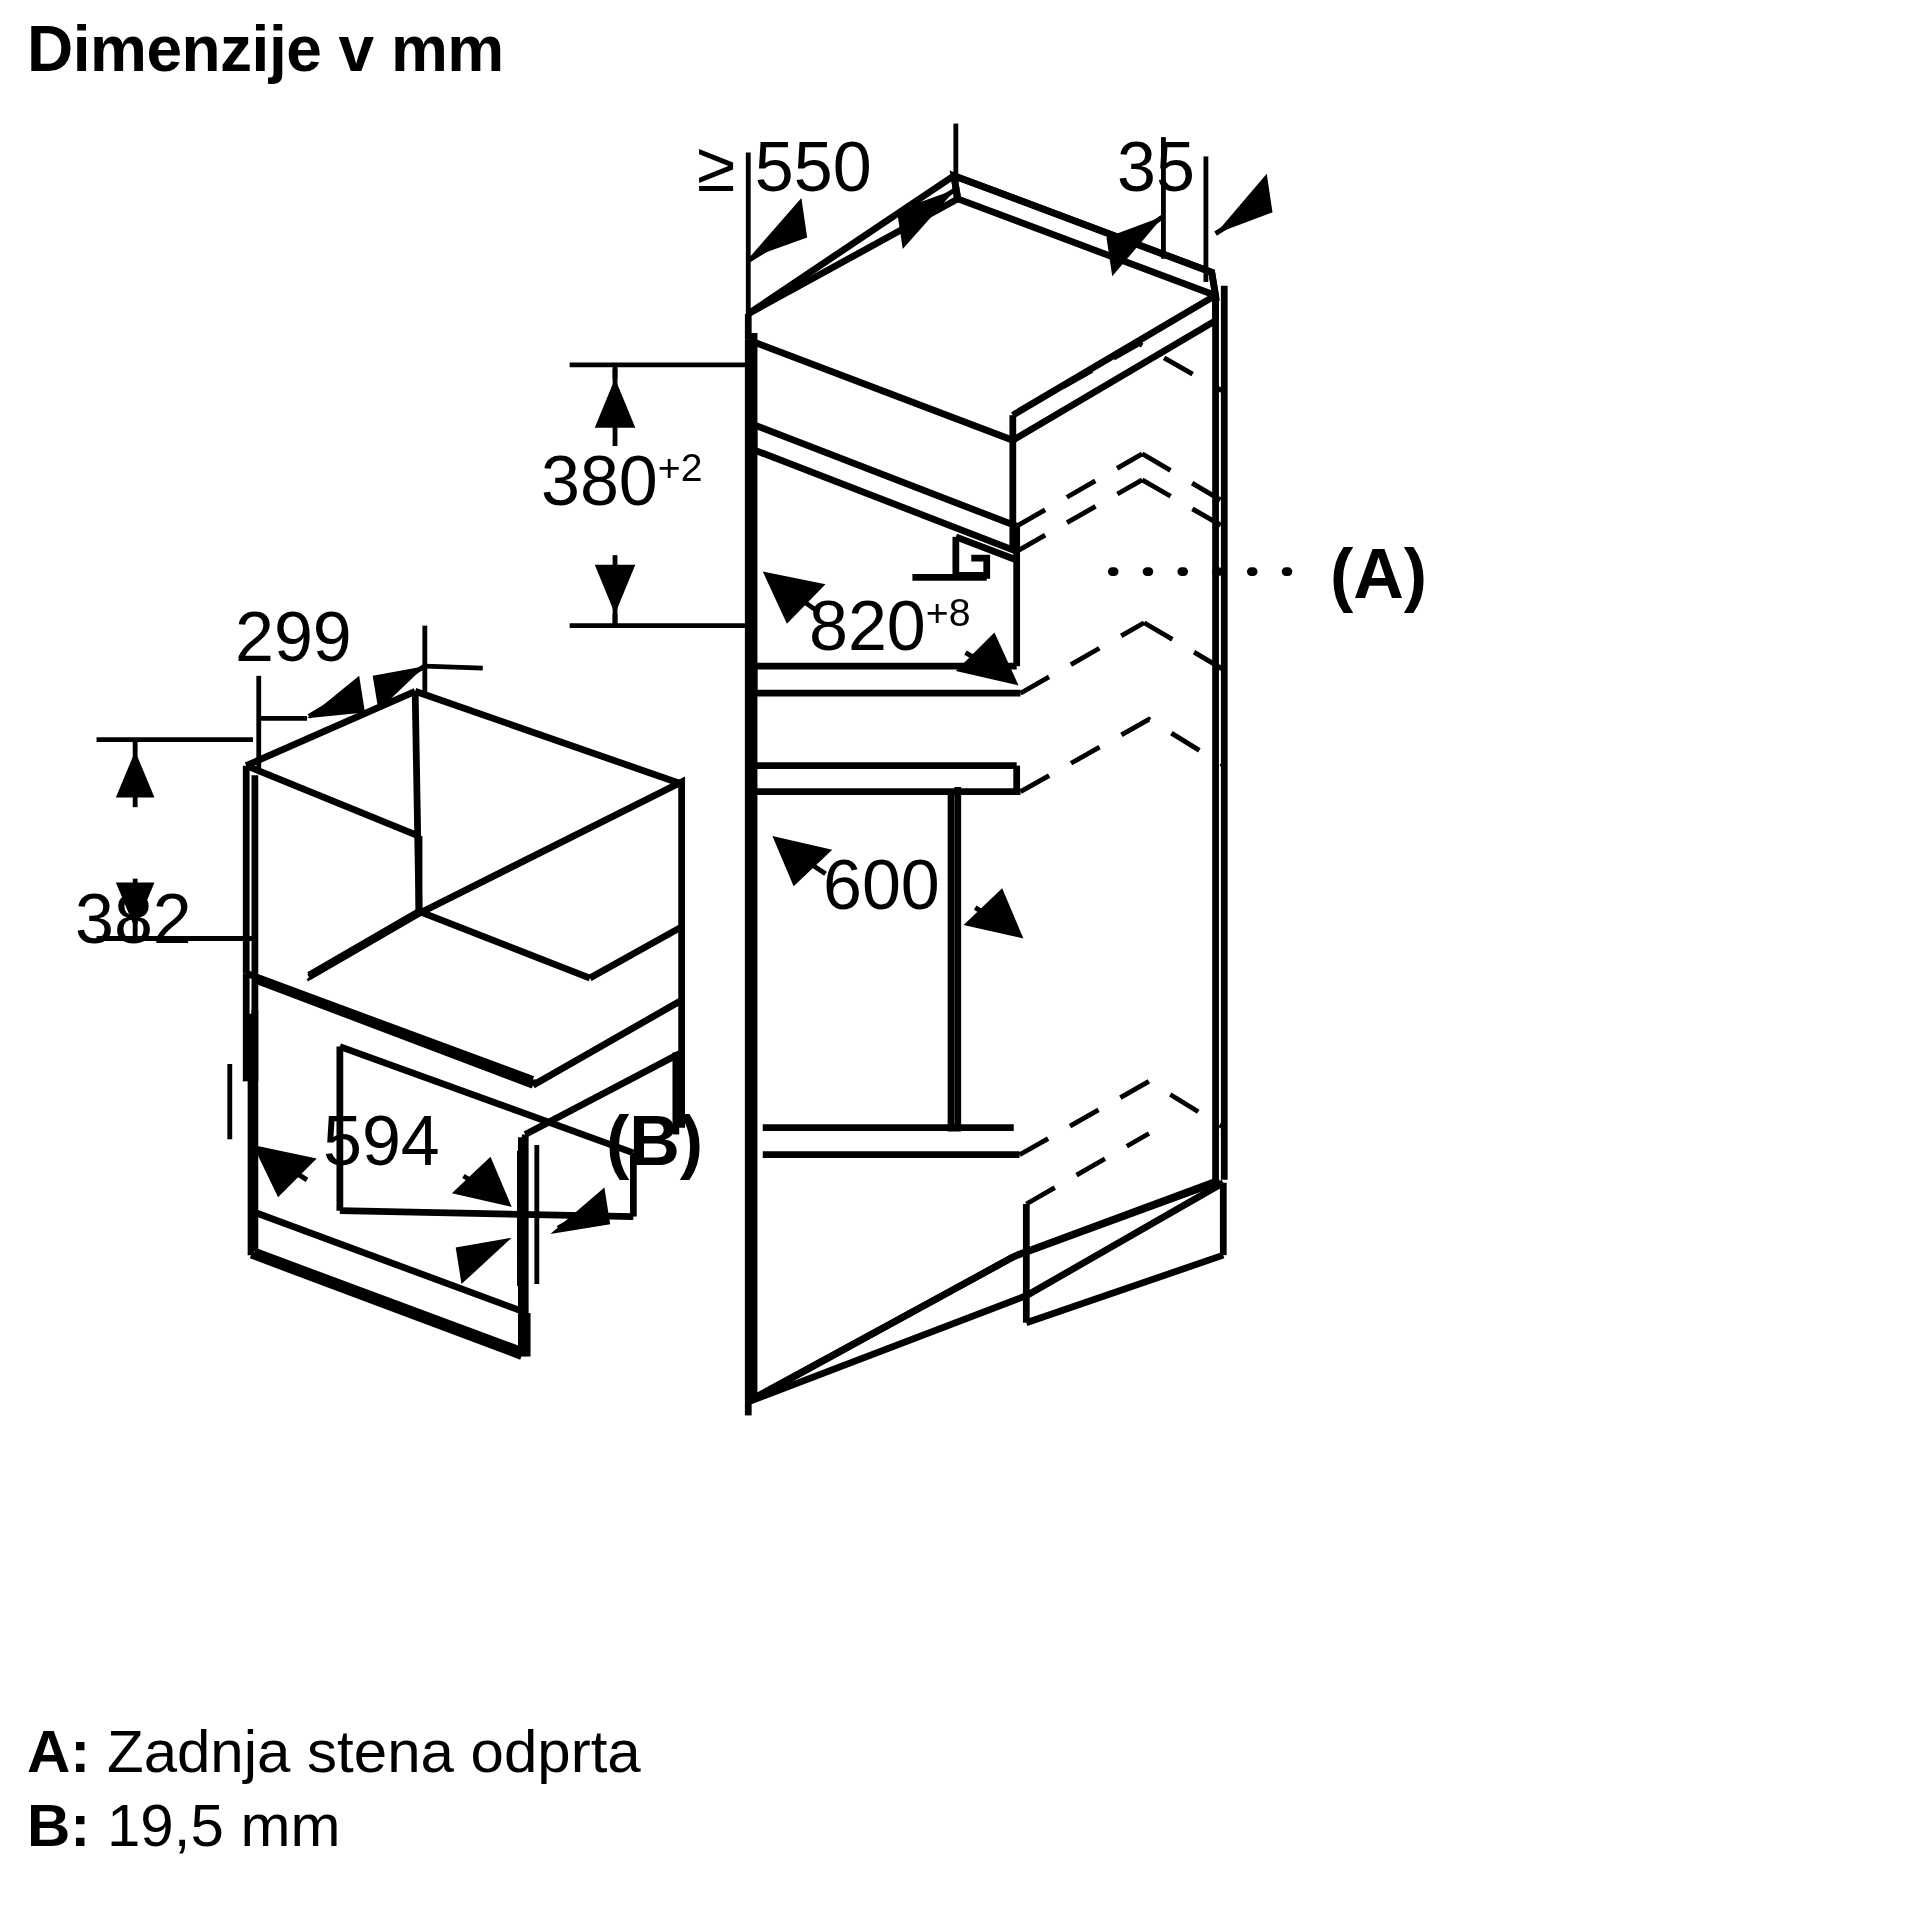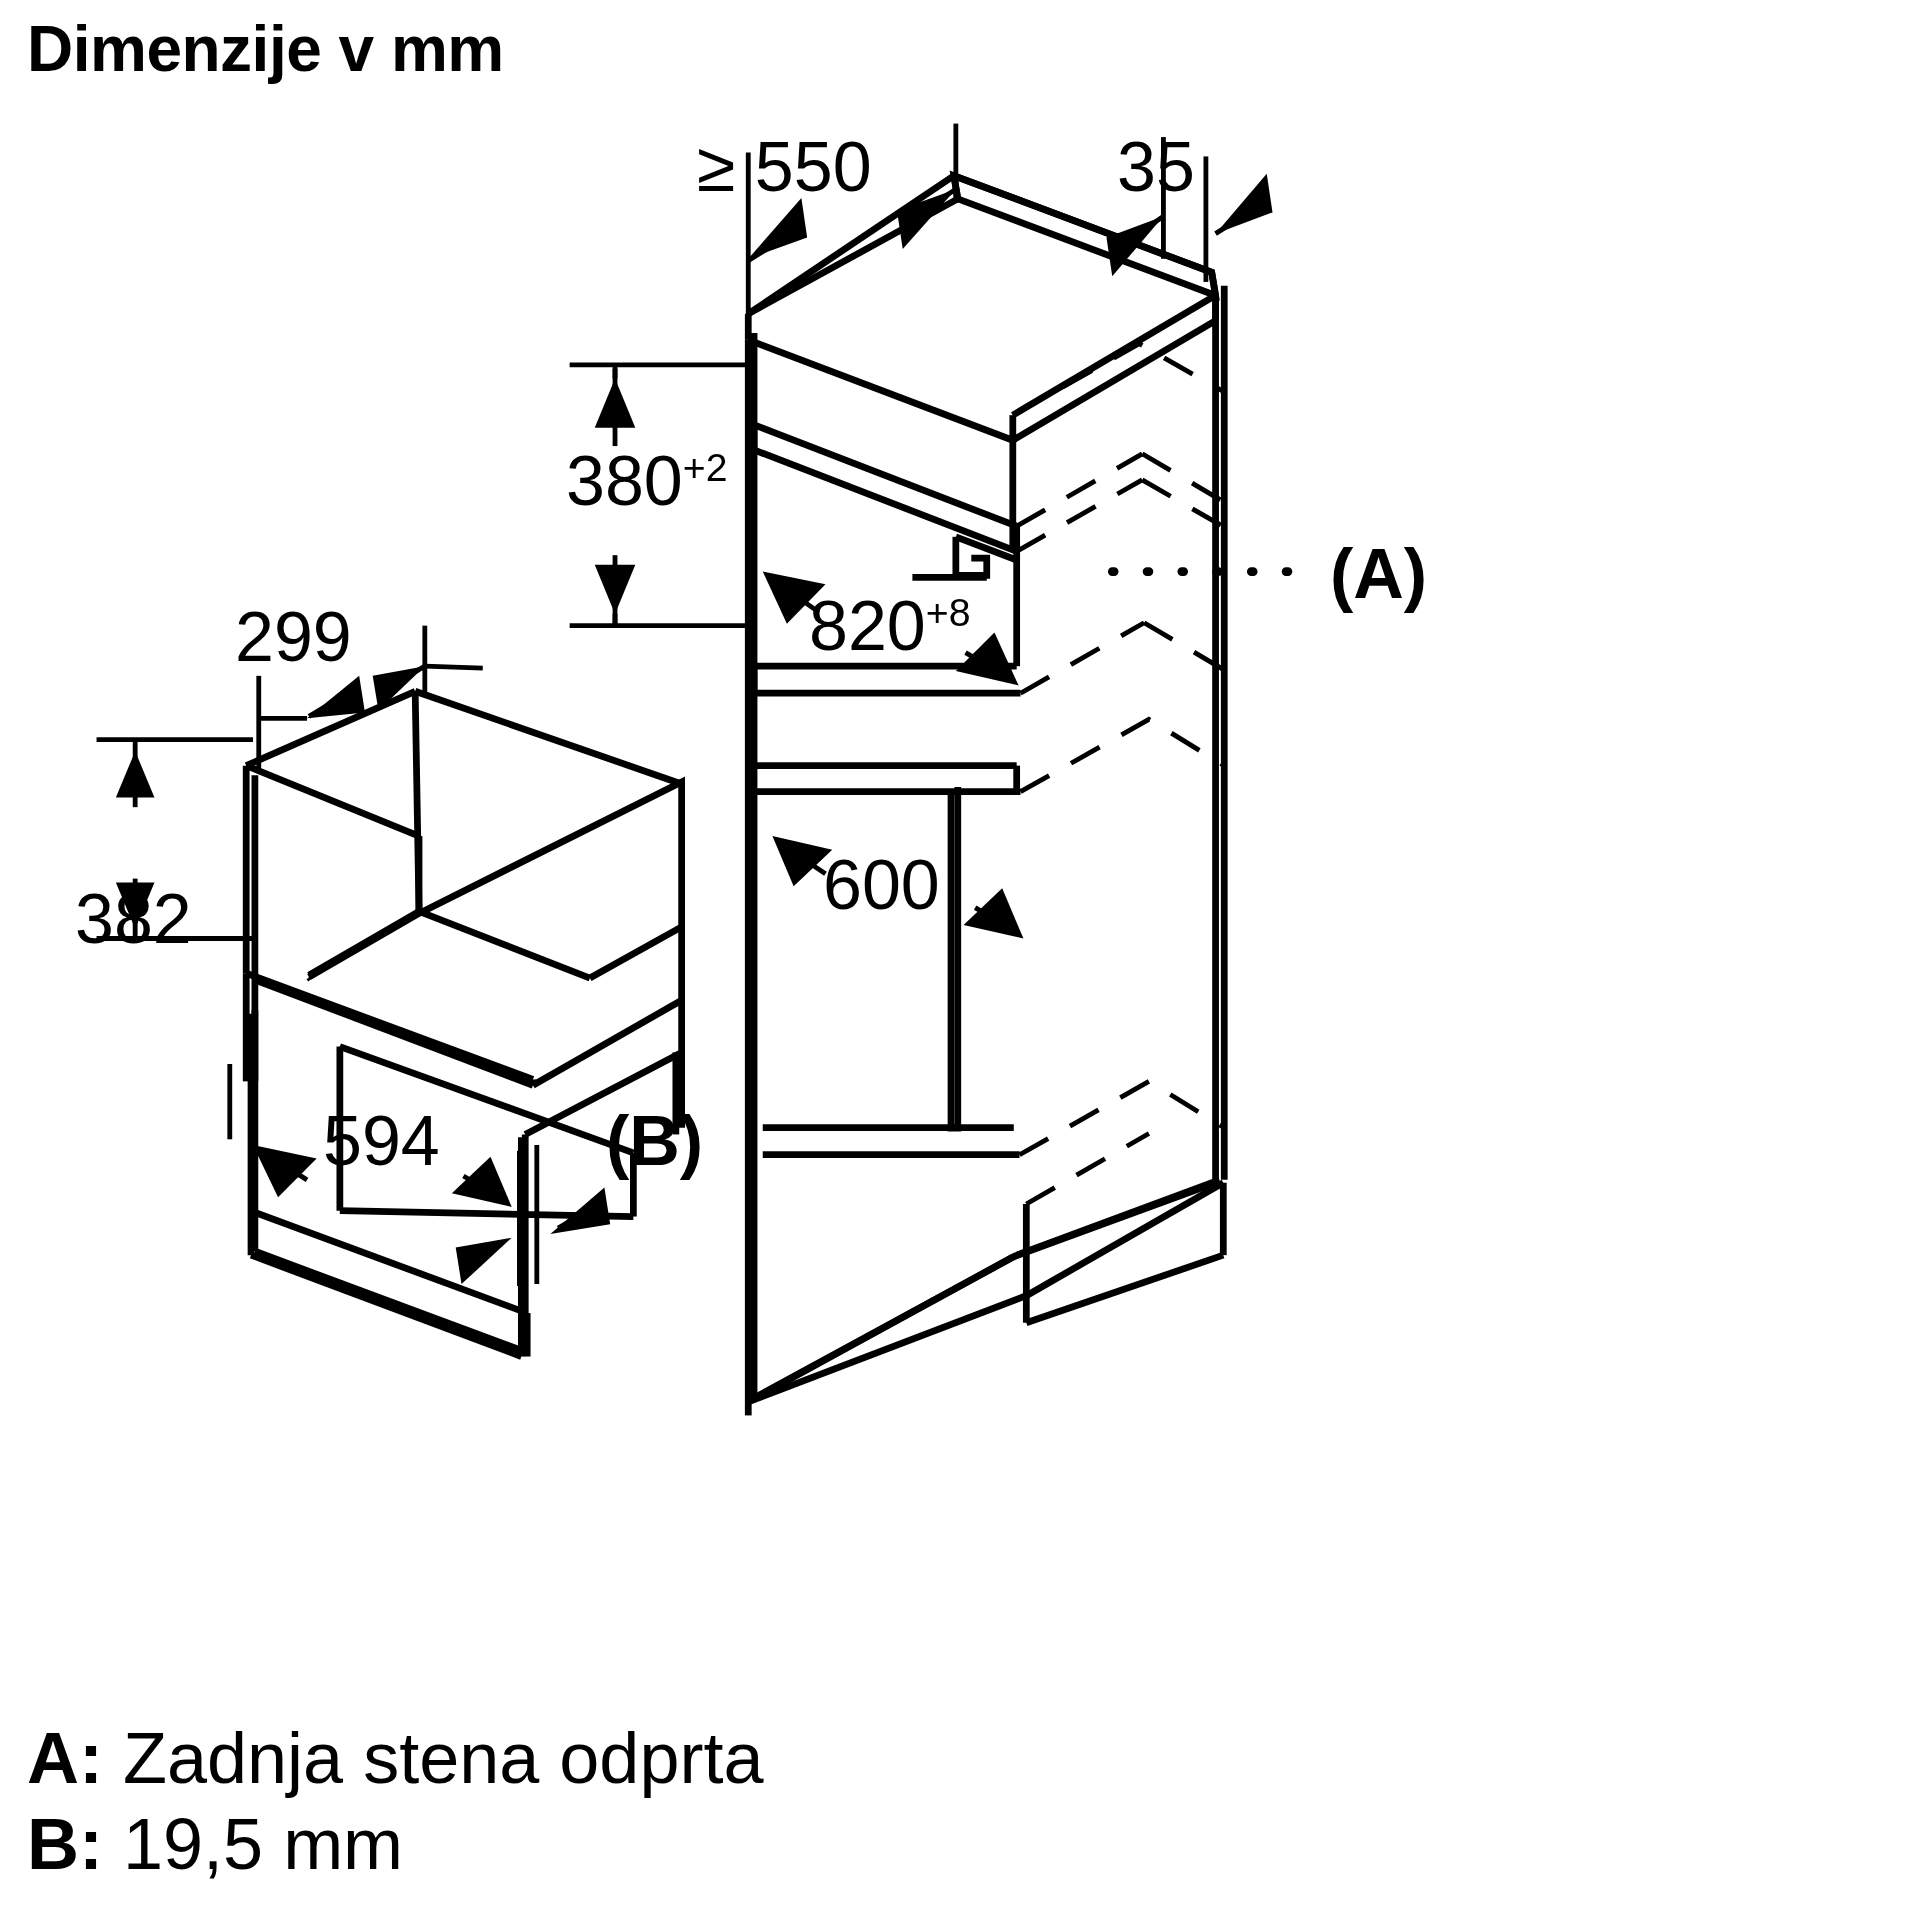--- a/index.html
+++ b/index.html
@@ -56,28 +56,28 @@
   .dim sup {
     font-size: 0.56em;
     vertical-align: super;
     line-height: 0;
   }
   .marker {
     font-size: 70px;
     font-weight: 700;
   }
   .legend-line {
-    font-size: 72px;
+    font-size: 60px;
     font-weight: 400;
   }
   .legend-line b { font-weight: 700; }
 
   #lbl-550   { left: 697px;  top: 132px; }
   #lbl-35    { left: 1117px; top: 132px; }
-  #lbl-380   { left: 541px;  top: 446px; margin-left: 25px; }
+  #lbl-380   { left: 541px;  top: 446px; }
   #lbl-560   { left: 809px;  top: 591px; }
   #lbl-600   { left: 823px;  top: 850px; }
   #lbl-A     { left: 1330px; top: 539px; }
   #lbl-299   { left: 235px;  top: 602px; }
   #lbl-382   { left: 75px;   top: 851px; margin-top: 33px; }
   #lbl-594   { left: 311px;  top: 1106px; margin-left: 12px; }
   #lbl-B     { left: 606px;  top: 1106px; }
   #legend    { left: 27px;   top: 1722px; }
   #legend .legend-line + .legend-line { margin-top: 13.5px; }
 </style>

